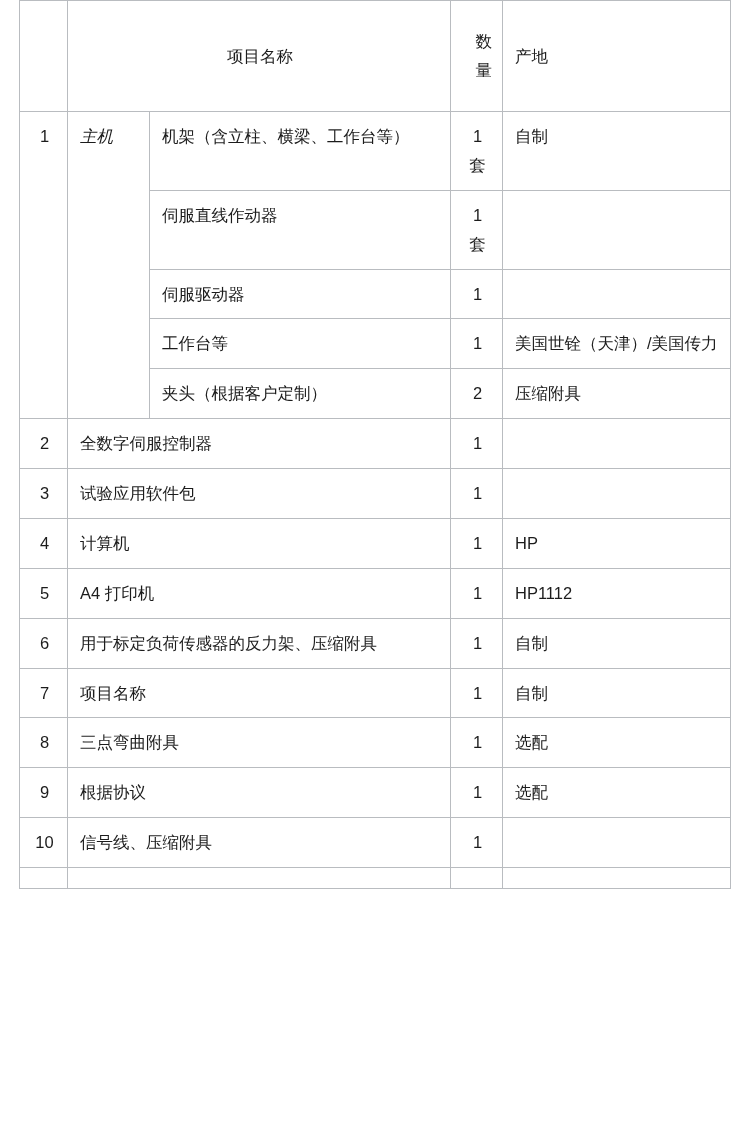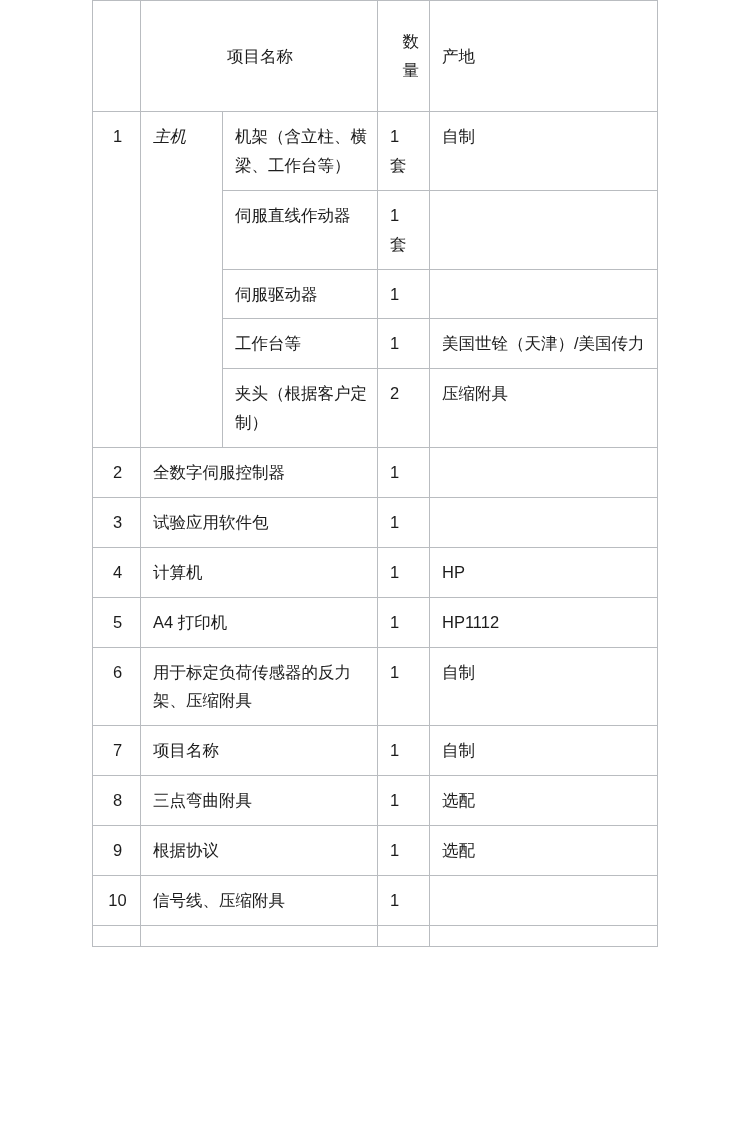--- a/index.html
+++ b/index.html
@@ -29,21 +29,21 @@
     font-weight: bold;
     letter-spacing: 1px;
     margin-top: 32px;
     margin-bottom: 26px;
     font-family: "Liberation Sans", "DejaVu Sans", sans-serif;
     color: #111;
   }
   table.config-table {
     border-collapse: collapse;
     margin: 0 auto;
-    width: 566px;
+    width: 712px;
     table-layout: fixed;
     background: #fff;
   }
   table.config-table td {
     border: 1px solid #b9bcc0;
     padding: 10px 10px 10px 12px;
     font-size: 16.5px;
     line-height: 1.75;
     vertical-align: top;
     color: #1c1c1c;
@@ -62,20 +62,21 @@
     vertical-align: middle;
     padding-left: 4px;
     padding-right: 4px;
     font-style: italic;
   }
   td.c-name {
     width: auto;
   }
   td.c-qty {
     width: 52px;
+    text-align: center;
   }
   td.c-origin {
     width: 228px;
   }
   tr.head-row td {
     vertical-align: middle;
     height: 90px;
   }
   td.h-name {
     text-align: center;

